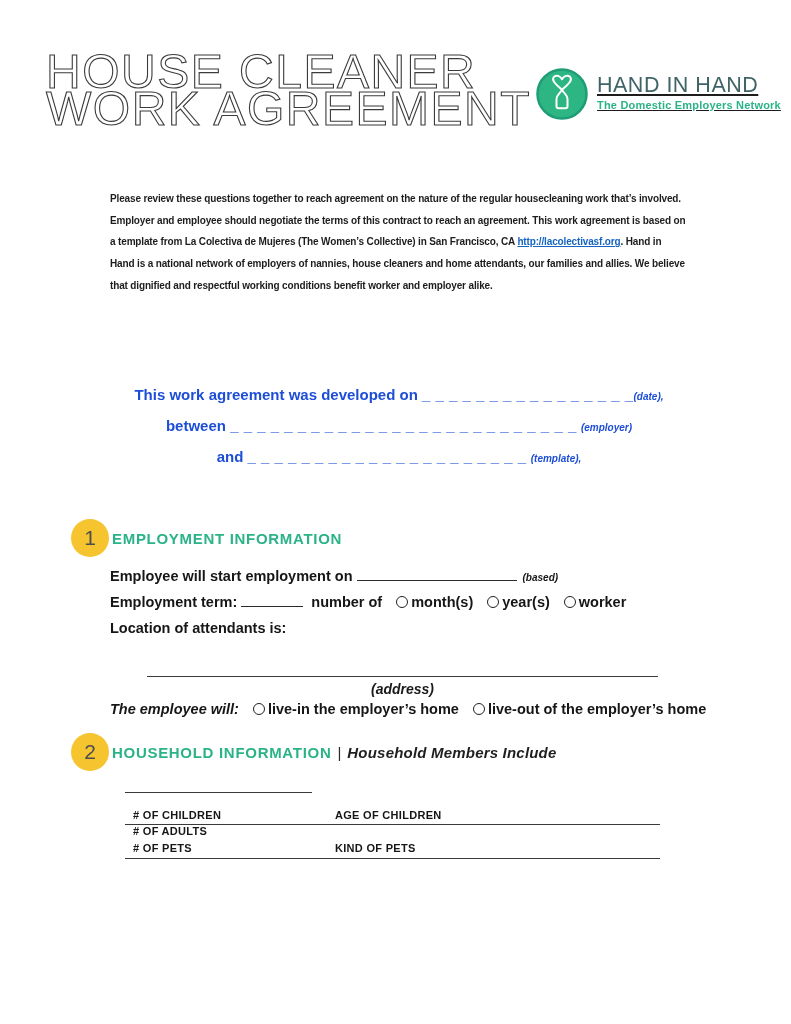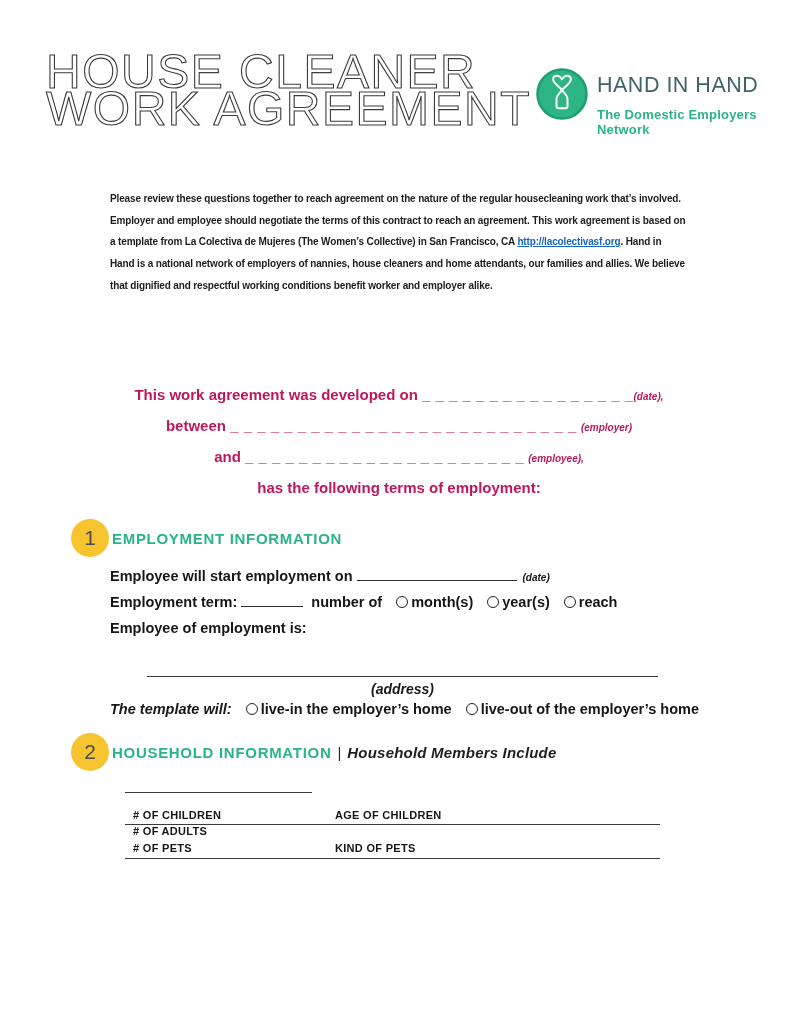--- a/index.html
+++ b/index.html
@@ -12,34 +12,34 @@
   
   .title-block {
     position:absolute; left:46px; top:53px;
     font-size:48px; line-height:37px; letter-spacing:1.5px;
     color:transparent; -webkit-text-stroke:1.1px #3b3b3b;
   }
   @supports not (-webkit-text-stroke: 1px #000) {
     .title-block { color:#3b3b3b; }
   }
   .logo { position:absolute; left:536px; top:68px; display:flex; gap:9px; align-items:flex-start; }
-  .logo-text { margin-top:6px; }
+  .logo-text { margin-top:6px;text-decoration:underline; }
   .logo-name { font-size:21.5px; line-height:1.05; color:#3F6468; letter-spacing:0.5px; font-weight:400; }
-  .logo-tagline { font-size:13px; font-weight:700; color:var(--teal); margin-top:10px; letter-spacing:0.2px; }
+  .logo-tagline { font-size:11px; font-weight:700; color:var(--teal); margin-top:2px; letter-spacing:0.2px; }
   
   .intro {
     position:absolute; left:110px; top:188px; width:578px;
     font-size:10px; line-height:21.7px; font-weight:700; color:#1d1d1d;
     letter-spacing:-0.15px;
   }
   .intro a { color:var(--link); text-decoration:underline; font-weight:700; }
   
   .agreement {
     position:absolute; left:80px; top:385px; width:638px; text-align:center;
-    font-size:15px; font-weight:700; color:#be185d;
+    font-size:15px; font-weight:700; color:#1d4ed8;
   }
   .agreement .line { white-space:nowrap; line-height:19px; margin-bottom:10px; }
   .small-note { font-size:10px; font-style:italic; font-weight:700; letter-spacing:0; }
   .dashes { letter-spacing:0.5px; }
   
   .sec-circle {
     position:absolute; width:38px; height:38px; border-radius:50%;
     background:var(--yellow); color:#4d4d4d; font-size:21px; font-weight:400;
     display:flex; align-items:center; justify-content:center;
   }
@@ -104,42 +104,41 @@
       <div class="logo-name">HAND IN HAND</div>
       <div class="logo-tagline">The Domestic Employers Network</div>
     </span>
   </div>
 
   <p class="intro"><span>Please review these questions together to reach agreement on the nature of the regular housecleaning work that’s involved. Employer and employee should negotiate the terms of this contract to reach an agreement. This work agreement is based on a template from La Colectiva de Mujeres (The Women’s Collective) in San Francisco, CA </span><a href="#">http://lacolectivasf.org</a><span>. Hand in Hand is a national network of employers of nannies, house cleaners and home attendants, our families and allies. We believe that dignified and respectful working conditions benefit worker and employer alike.</span></p>
 
   <div class="agreement">
     <div class="line"><span>This work agreement was developed on </span><span class="dashes">_ _ _ _ _ _ _ _ _ _ _ _ _ _ _ _</span><span class="small-note">(date),</span></div>
     <div class="line"><span>between </span><span class="dashes">_ _ _ _ _ _ _ _ _ _ _ _ _ _ _ _ _ _ _ _ _ _ _ _ _ _</span> <span class="small-note">(employer)</span></div>
-    <div class="line"><span>and </span><span class="dashes">_ _ _ _ _ _ _ _ _ _ _ _ _ _ _ _ _ _ _ _ _</span> <span class="small-note">(employee),</span></div>
-    <div class="line">has the following terms of employment:</div>
+    <div class="line"><span>and </span><span class="dashes">_ _ _ _ _ _ _ _ _ _ _ _ _ _ _ _ _ _ _ _ _</span> <span class="small-note">(template),</span></div>
   </div>
 
   <div class="sec-circle" id="sec1-circle">1</div>
   <div class="sec-title" id="sec1-title">EMPLOYMENT INFORMATION</div>
 
   <div class="fline" id="line-start">
-    <span>Employee will start employment on</span><span class="blank blank-start"></span><span class="small-note">(date)</span>
+    <span>Employee will start employment on</span><span class="blank blank-start"></span><span class="small-note">(based)</span>
   </div>
 
   <div class="fline" id="line-term">
-    <span>Employment term:</span><span class="blank blank-term"></span><span>number of</span><span class="opt"><span class="radio"></span><span>month(s)</span></span><span class="opt"><span class="radio"></span><span>year(s)</span></span><span class="opt"><span class="radio"></span><span>reach</span></span>
+    <span>Employment term:</span><span class="blank blank-term"></span><span>number of</span><span class="opt"><span class="radio"></span><span>month(s)</span></span><span class="opt"><span class="radio"></span><span>year(s)</span></span><span class="opt"><span class="radio"></span><span>worker</span></span>
   </div>
 
-  <div class="fline" id="line-loc">Employee of employment is:</div>
+  <div class="fline" id="line-loc">Location of attendants is:</div>
 
   <div id="address-rule"></div>
   <div id="address-caption">(address)</div>
 
   <div class="fline" id="line-residence">
-    <span class="italic-label">The template will:</span><span class="opt"><span class="radio"></span><span>live-in the employer’s home</span></span><span class="opt"><span class="radio"></span><span>live-out of the employer’s home</span></span>
+    <span class="italic-label">The employee will:</span><span class="opt"><span class="radio"></span><span>live-in the employer’s home</span></span><span class="opt"><span class="radio"></span><span>live-out of the employer’s home</span></span>
   </div>
 
   <div class="sec-circle" id="sec2-circle">2</div>
   <div class="sec-title" id="sec2-title">
     <span>HOUSEHOLD INFORMATION</span><span class="sec-sep">|</span><span class="sec-sub">Household Members Include</span>
   </div>
 
   <div class="tlabel" id="t1-l1"># OF ADULTS</div>
   <div class="trule" id="t1-rule"></div>
 

